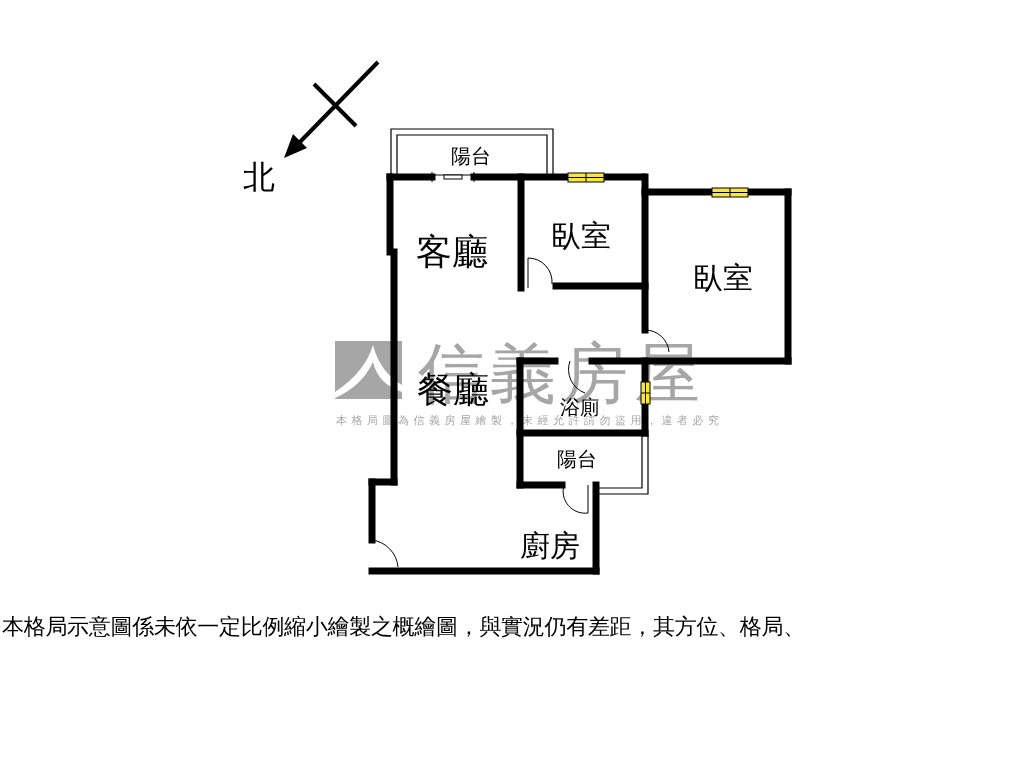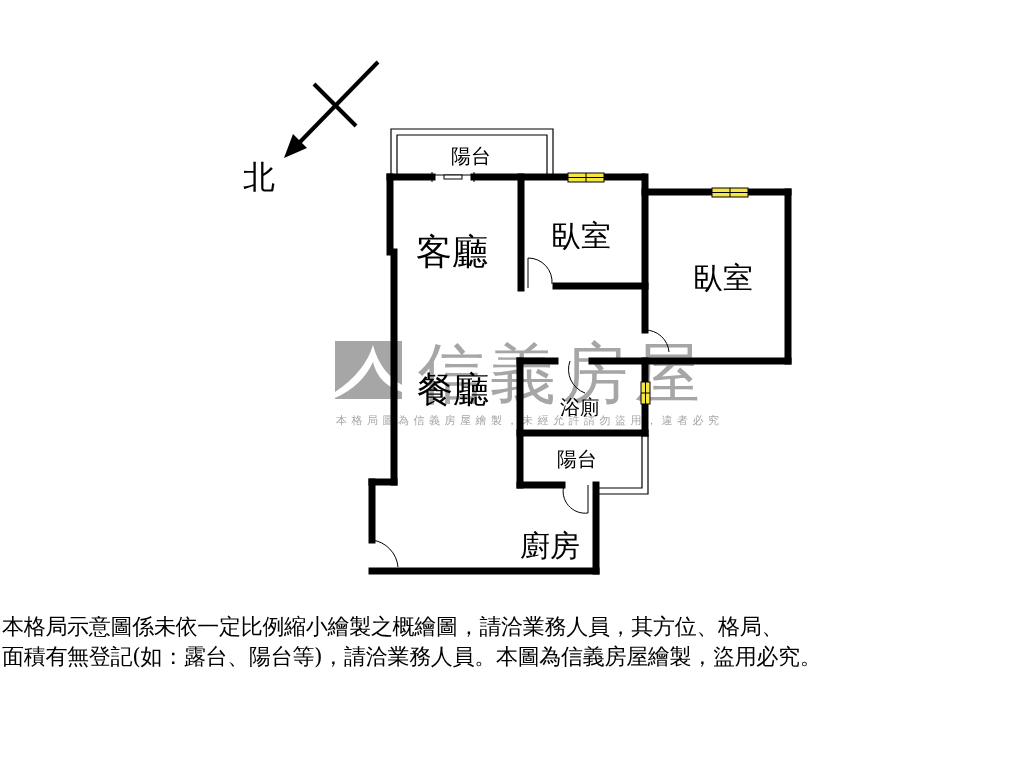--- a/index.html
+++ b/index.html
@@ -108,15 +108,14 @@
   <text x="416" y="264" font-size="36" class="room-label">客廳</text>
   <text x="551" y="246" font-size="30" class="room-label">臥室</text>
   <text x="693" y="288" font-size="30" class="room-label">臥室</text>
   <text x="417" y="402" font-size="36" class="room-label">餐廳</text>
   <text x="560" y="414" font-size="20" class="room-label">浴廁</text>
   <text x="557" y="466" font-size="20" class="room-label">陽台</text>
   <text x="520" y="556" font-size="30" class="room-label">廚房</text>
 </svg>
 
 <div class="disclaimer">
-  <div>本格局示意圖係未依一定比例縮小繪製之概繪圖，請洽業務人員，其方位、格局、</div>
-  <div>面積有無登記(如：露台、陽台等)，請洽業務人員。本圖為信義房屋繪製，盜用必究。</div>
+  <div>本格局示意圖係未依一定比例縮小繪製之概繪圖，與實況仍有差距，其方位、格局、</div>
 </div>
 
 </body></html>

